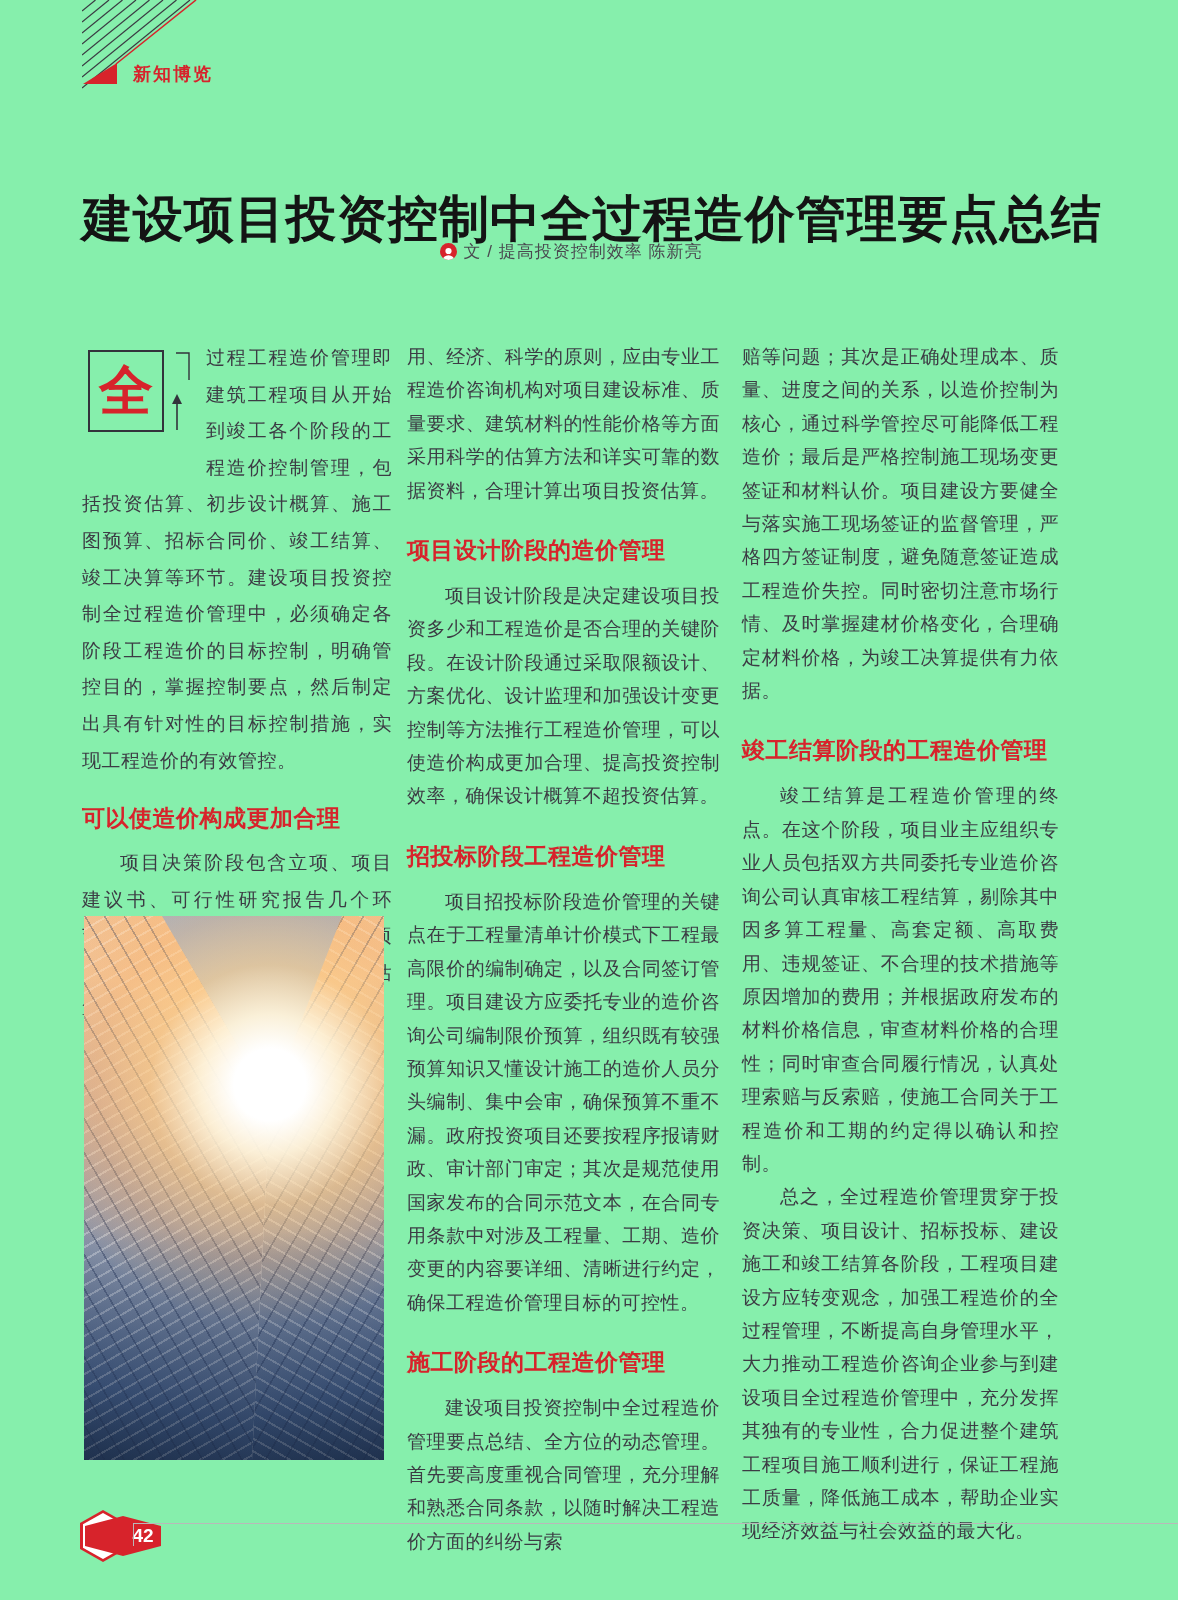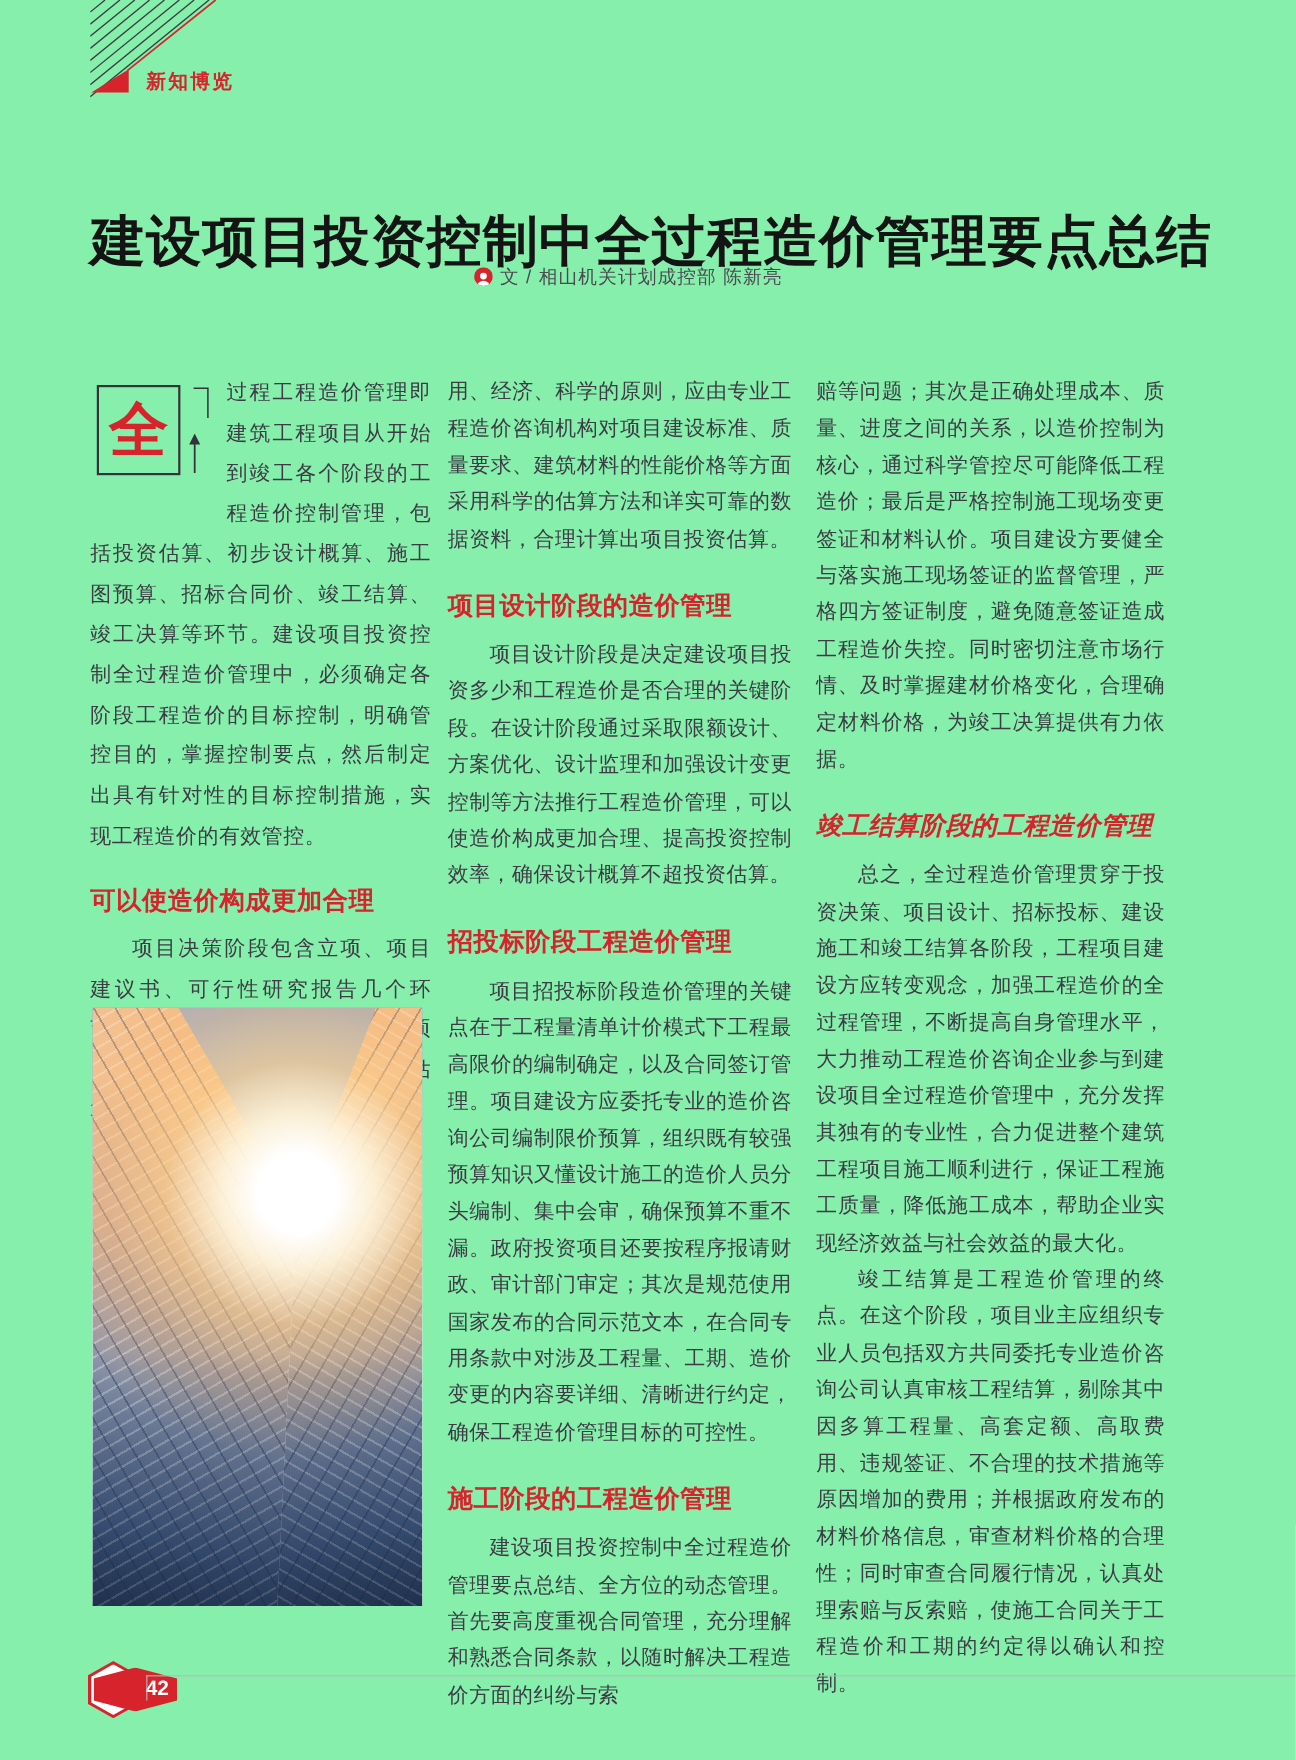--- a/index.html
+++ b/index.html
@@ -39,21 +39,21 @@
   .indent{text-indent:2em;}
   #col1 p{line-height:36.6px;}
   #col2 p{line-height:33.4px;}
   #col3 p{line-height:33.4px;}
   h2.sec{
     margin:0;color:var(--accent);font-size:23px;font-weight:bold;
     letter-spacing:0.5px;line-height:26px;
   }
   #col1 h2.sec{margin-top:26px;margin-bottom:14px;}
   #col2 h2.sec{margin-top:30px;margin-bottom:16px;}
-  #col3 h2.sec{margin-top:30px;margin-bottom:16px;font-style:italic;}
+  #col3 h2.sec{margin-top:30px;margin-bottom:16px;}
 
   
   .dropwrap{float:left;width:106px;height:108px;margin:10px 12px 2px 6px;position:relative;}
   .dropbox{
     position:absolute;left:0;top:0;width:72px;height:78px;border:2px solid #33333b;
     display:flex;align-items:center;justify-content:center;
   }
   .dropbox span{
     font-family:"Liberation Serif","DejaVu Serif",serif;font-weight:bold;
     font-size:54px;color:var(--accent);line-height:1;
@@ -127,21 +127,21 @@
       <defs>
           <clipPath id="cir">
             <circle cx="8.5" cy="8.5" r="8.5"></circle>
           </clipPath>
         </defs>
       <circle cx="8.5" cy="8.5" r="8.5" fill="#d7232b"></circle>
       <g clip-path="url(#cir)" fill="#ffffff">
         <circle cx="8.5" cy="8" r="3.1"></circle>
         <path d="M2.6,17.5 a5.9,5.2 0 0 1 11.8,0 z"></path>
       </g>
-    </svg><span>文 / 相山机关计划成控部  陈新亮</span>
+    </svg><span>文 / 提高投资控制效率  陈新亮</span>
   </div>
 
   <div class="col" id="col1">
     <div class="dropwrap">
       <div class="dropbox">
         <span>全</span>
       </div>
       <svg class="droparrow" width="26" height="92" viewBox="0 0 26 92">
         <polyline points="8,3 21,3 21,30" fill="none" stroke="#33333b" stroke-width="1.4"></polyline>
         <line x1="9" y1="80" x2="9" y2="52" stroke="#33333b" stroke-width="1.6"></line>
@@ -167,22 +167,22 @@
     <p class="indent">项目设计阶段是决定建设项目投资多少和工程造价是否合理的关键阶段。在设计阶段通过采取限额设计、方案优化、设计监理和加强设计变更控制等方法推行工程造价管理，可以使造价构成更加合理、提高投资控制效率，确保设计概算不超投资估算。</p>
     <h2 class="sec">招投标阶段工程造价管理</h2>
     <p class="indent">项目招投标阶段造价管理的关键点在于工程量清单计价模式下工程最高限价的编制确定，以及合同签订管理。项目建设方应委托专业的造价咨询公司编制限价预算，组织既有较强预算知识又懂设计施工的造价人员分头编制、集中会审，确保预算不重不漏。政府投资项目还要按程序报请财政、审计部门审定；其次是规范使用国家发布的合同示范文本，在合同专用条款中对涉及工程量、工期、造价变更的内容要详细、清晰进行约定，确保工程造价管理目标的可控性。</p>
     <h2 class="sec">施工阶段的工程造价管理</h2>
     <p class="indent">建设项目投资控制中全过程造价管理要点总结、全方位的动态管理。首先要高度重视合同管理，充分理解和熟悉合同条款，以随时解决工程造价方面的纠纷与索</p>
   </div>
 
   <div class="col" id="col3">
     <p>赔等问题；其次是正确处理成本、质量、进度之间的关系，以造价控制为核心，通过科学管控尽可能降低工程造价；最后是严格控制施工现场变更签证和材料认价。项目建设方要健全与落实施工现场签证的监督管理，严格四方签证制度，避免随意签证造成工程造价失控。同时密切注意市场行情、及时掌握建材价格变化，合理确定材料价格，为竣工决算提供有力依据。</p>
     <h2 class="sec">竣工结算阶段的工程造价管理</h2>
+    <p class="indent">竣工结算是工程造价管理的终点。在这个阶段，项目业主应组织专业人员包括双方共同委托专业造价咨询公司认真审核工程结算，剔除其中因多算工程量、高套定额、高取费用、违规签证、不合理的技术措施等原因增加的费用；并根据政府发布的材料价格信息，审查材料价格的合理性；同时审查合同履行情况，认真处理索赔与反索赔，使施工合同关于工程造价和工期的约定得以确认和控制。</p>
     <p class="indent">总之，全过程造价管理贯穿于投资决策、项目设计、招标投标、建设施工和竣工结算各阶段，工程项目建设方应转变观念，加强工程造价的全过程管理，不断提高自身管理水平，大力推动工程造价咨询企业参与到建设项目全过程造价管理中，充分发挥其独有的专业性，合力促进整个建筑工程项目施工顺利进行，保证工程施工质量，降低施工成本，帮助企业实现经济效益与社会效益的最大化。</p>
-    <p class="indent">竣工结算是工程造价管理的终点。在这个阶段，项目业主应组织专业人员包括双方共同委托专业造价咨询公司认真审核工程结算，剔除其中因多算工程量、高套定额、高取费用、违规签证、不合理的技术措施等原因增加的费用；并根据政府发布的材料价格信息，审查材料价格的合理性；同时审查合同履行情况，认真处理索赔与反索赔，使施工合同关于工程造价和工期的约定得以确认和控制。</p>
   </div>
 
   <div class="hex outer"></div>
   <div class="hex gap"></div>
   <div class="hex inner">
     <span>42</span>
   </div>
   <div class="footer-rule"></div>
 
 </div>

